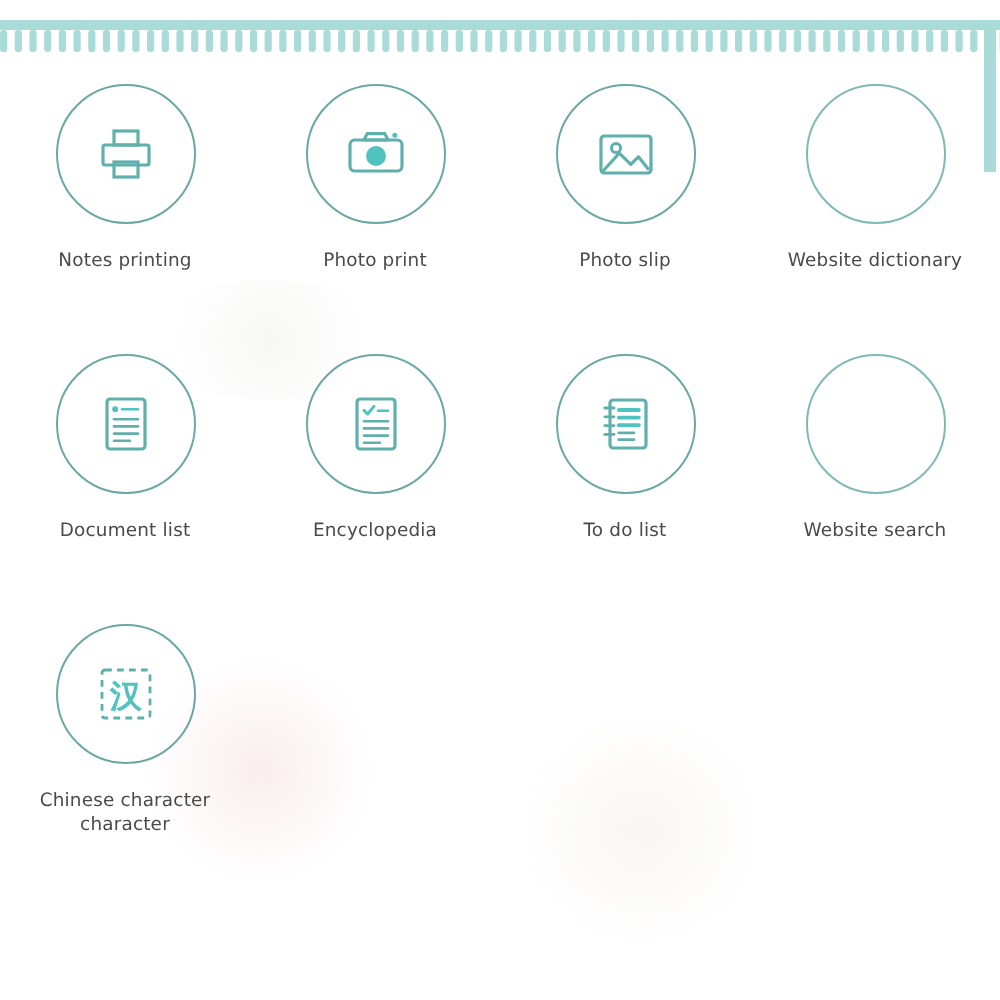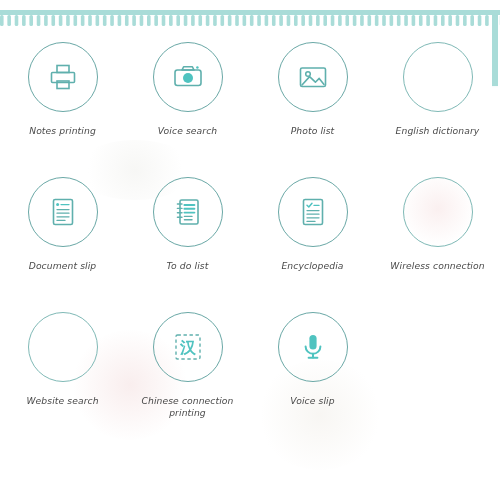--- a/index.html
+++ b/index.html
@@ -92,21 +92,20 @@
   .circle.tinted {
     background:radial-gradient(circle at 50% 45%,rgba(250,238,238,0.9) 0%,rgba(255,255,255,0) 72%);
   }
   .circle.soft { border-color:#7fb9b6; }
 
   .circle svg { display:block; }
 
   .label {
     margin-top:13px;
     font-family:"DejaVu Sans", sans-serif;
-    font-style:italic;
     font-size:9.2px;
     line-height:12px;
     color:#4a4a4a;
     text-align:center;
     max-width:112px;
     letter-spacing:0.1px;
   }
 </style>
 </head>
 <body>
@@ -213,55 +212,71 @@
         <div class="circle">
           <span>
             <svg width="34" height="34" viewBox="0 0 34 34">
       <rect x="4" y="10" width="26" height="15.5" rx="2.4" fill="none" stroke="#5fb0ad" stroke-width="1.6"></rect>
       <path d="M11 10 L12.6 6.8 L21.4 6.8 L23 10 Z" fill="none" stroke="#5fb0ad" stroke-width="1.6" stroke-linejoin="round"></path>
       <circle cx="17" cy="18" r="5" fill="#4fc3c0"></circle>
       <circle cx="26.4" cy="7.6" r="1.25" fill="#4fc3c0"></circle>
     </svg>
           </span>
         </div>
-        <div class="label">Voice search</div>
+        <div class="label">Photo print</div>
       </div>
       <div class="cell">
         <div class="circle">
           <span>
             <svg width="34" height="34" viewBox="0 0 34 34">
       <rect x="4.5" y="8" width="25" height="18.5" rx="1.6" fill="none" stroke="#5fb0ad" stroke-width="1.6"></rect>
       <circle cx="12" cy="14" r="2.3" fill="none" stroke="#5fb0ad" stroke-width="1.5"></circle>
       <path d="M6 25 L13.6 16.6 L19.4 22.2 L23.2 18.4 L28 24.4" fill="none" stroke="#5fb0ad" stroke-width="1.6" stroke-linejoin="round" stroke-linecap="round"></path>
     </svg>
           </span>
         </div>
-        <div class="label">Photo list</div>
+        <div class="label">Photo slip</div>
       </div>
       <div class="cell">
         <div class="circle soft">
           <span></span>
         </div>
-        <div class="label">English dictionary</div>
+        <div class="label">Website dictionary</div>
       </div>
       <div class="cell">
         <div class="circle">
           <span>
             <svg width="32" height="32" viewBox="0 0 32 32">
       <rect x="6.5" y="3.5" width="19" height="25" rx="1.6" fill="none" stroke="#5fb0ad" stroke-width="1.6"></rect>
       <circle cx="10.6" cy="8.6" r="1.5" fill="#4fc3c0"></circle>
       <line x1="14" y1="8.6" x2="22" y2="8.6" stroke="#4fc3c0" stroke-width="1.3" stroke-linecap="round"></line>
       <line x1="10" y1="13.6" x2="22" y2="13.6" stroke="#5fb0ad" stroke-width="1.3" stroke-linecap="round"></line>
       <line x1="10" y1="17.2" x2="22" y2="17.2" stroke="#5fb0ad" stroke-width="1.3" stroke-linecap="round"></line>
       <line x1="10" y1="20.8" x2="22" y2="20.8" stroke="#5fb0ad" stroke-width="1.3" stroke-linecap="round"></line>
       <line x1="10" y1="24.4" x2="18" y2="24.4" stroke="#5fb0ad" stroke-width="1.3" stroke-linecap="round"></line>
     </svg>
           </span>
         </div>
-        <div class="label">Document slip</div>
+        <div class="label">Document list</div>
+      </div>
+      <div class="cell">
+        <div class="circle">
+          <span>
+            <svg width="32" height="32" viewBox="0 0 32 32">
+      <rect x="6.5" y="3.5" width="19" height="25" rx="1.6" fill="none" stroke="#5fb0ad" stroke-width="1.6"></rect>
+      <path d="M10 9.2 L11.8 11 L15 7.2" fill="none" stroke="#4fc3c0" stroke-width="1.5" stroke-linecap="round" stroke-linejoin="round"></path>
+      <line x1="17" y1="9.4" x2="22" y2="9.4" stroke="#4fc3c0" stroke-width="1.3" stroke-linecap="round"></line>
+      <line x1="10" y1="14.6" x2="22" y2="14.6" stroke="#5fb0ad" stroke-width="1.3" stroke-linecap="round"></line>
+      <line x1="10" y1="18.2" x2="22" y2="18.2" stroke="#5fb0ad" stroke-width="1.3" stroke-linecap="round"></line>
+      <line x1="10" y1="21.8" x2="22" y2="21.8" stroke="#5fb0ad" stroke-width="1.3" stroke-linecap="round"></line>
+      <line x1="10" y1="25.4" x2="18" y2="25.4" stroke="#5fb0ad" stroke-width="1.3" stroke-linecap="round"></line>
+    </svg>
+          </span>
+        </div>
+        <div class="label">Encyclopedia</div>
       </div>
       <div class="cell">
         <div class="circle">
           <span>
             <svg width="32" height="32" viewBox="0 0 32 32">
       <rect x="8" y="4" width="18" height="24" rx="1.6" fill="none" stroke="#5fb0ad" stroke-width="1.6"></rect>
       <line x1="5.4" y1="8" x2="10" y2="8" stroke="#5fb0ad" stroke-width="1.4" stroke-linecap="round"></line>
       <line x1="5.4" y1="12.4" x2="10" y2="12.4" stroke="#5fb0ad" stroke-width="1.4" stroke-linecap="round"></line>
       <line x1="5.4" y1="16.8" x2="10" y2="16.8" stroke="#5fb0ad" stroke-width="1.4" stroke-linecap="round"></line>
       <line x1="5.4" y1="21.2" x2="10" y2="21.2" stroke="#5fb0ad" stroke-width="1.4" stroke-linecap="round"></line>
@@ -269,66 +284,31 @@
       <line x1="12.4" y1="12.8" x2="22.4" y2="12.8" stroke="#4fc3c0" stroke-width="1.9" stroke-linecap="round"></line>
       <line x1="12.4" y1="16.6" x2="22.4" y2="16.6" stroke="#4fc3c0" stroke-width="1.9" stroke-linecap="round"></line>
       <line x1="12.4" y1="20.4" x2="20" y2="20.4" stroke="#5fb0ad" stroke-width="1.4" stroke-linecap="round"></line>
       <line x1="12.4" y1="23.8" x2="20" y2="23.8" stroke="#5fb0ad" stroke-width="1.4" stroke-linecap="round"></line>
     </svg>
           </span>
         </div>
         <div class="label">To do list</div>
       </div>
       <div class="cell">
-        <div class="circle">
-          <span>
-            <svg width="32" height="32" viewBox="0 0 32 32">
-      <rect x="6.5" y="3.5" width="19" height="25" rx="1.6" fill="none" stroke="#5fb0ad" stroke-width="1.6"></rect>
-      <path d="M10 9.2 L11.8 11 L15 7.2" fill="none" stroke="#4fc3c0" stroke-width="1.5" stroke-linecap="round" stroke-linejoin="round"></path>
-      <line x1="17" y1="9.4" x2="22" y2="9.4" stroke="#4fc3c0" stroke-width="1.3" stroke-linecap="round"></line>
-      <line x1="10" y1="14.6" x2="22" y2="14.6" stroke="#5fb0ad" stroke-width="1.3" stroke-linecap="round"></line>
-      <line x1="10" y1="18.2" x2="22" y2="18.2" stroke="#5fb0ad" stroke-width="1.3" stroke-linecap="round"></line>
-      <line x1="10" y1="21.8" x2="22" y2="21.8" stroke="#5fb0ad" stroke-width="1.3" stroke-linecap="round"></line>
-      <line x1="10" y1="25.4" x2="18" y2="25.4" stroke="#5fb0ad" stroke-width="1.3" stroke-linecap="round"></line>
-    </svg>
-          </span>
-        </div>
-        <div class="label">Encyclopedia</div>
-      </div>
-      <div class="cell">
-        <div class="circle tinted soft">
-          <span></span>
-        </div>
-        <div class="label">Wireless connection</div>
-      </div>
-      <div class="cell">
         <div class="circle soft">
           <span></span>
         </div>
         <div class="label">Website search</div>
       </div>
       <div class="cell">
         <div class="circle">
           <span>
             <svg width="32" height="32" viewBox="0 0 32 32">
       <rect x="4" y="4" width="24" height="24" rx="1.5" fill="none" stroke="#5fb0ad" stroke-width="1.4" stroke-dasharray="3.4 2.6"></rect>
       <text x="16" y="22.4" text-anchor="middle" font-family="DejaVu Sans, sans-serif" font-size="16" font-weight="bold" fill="#4fc3c0">汉</text>
     </svg>
           </span>
         </div>
-        <div class="label">Chinese connection printing</div>
-      </div>
-      <div class="cell">
-        <div class="circle">
-          <span>
-            <svg width="32" height="32" viewBox="0 0 32 32">
-      <rect x="12.4" y="4" width="7.2" height="14.6" rx="3.6" fill="#4fc3c0"></rect>
-      <path d="M8.6 15.4 a7.4 7.4 0 0 0 14.8 0" fill="none" stroke="#4fc3c0" stroke-width="2" stroke-linecap="round"></path>
-      <line x1="16" y1="22.8" x2="16" y2="26.6" stroke="#4fc3c0" stroke-width="2" stroke-linecap="round"></line>
-      <line x1="11.6" y1="26.8" x2="20.4" y2="26.8" stroke="#4fc3c0" stroke-width="2" stroke-linecap="round"></line>
-    </svg>
-          </span>
-        </div>
-        <div class="label">Voice slip</div>
+        <div class="label">Chinese character character</div>
       </div>
     </div>
 
 </div>
 
 </body></html>

